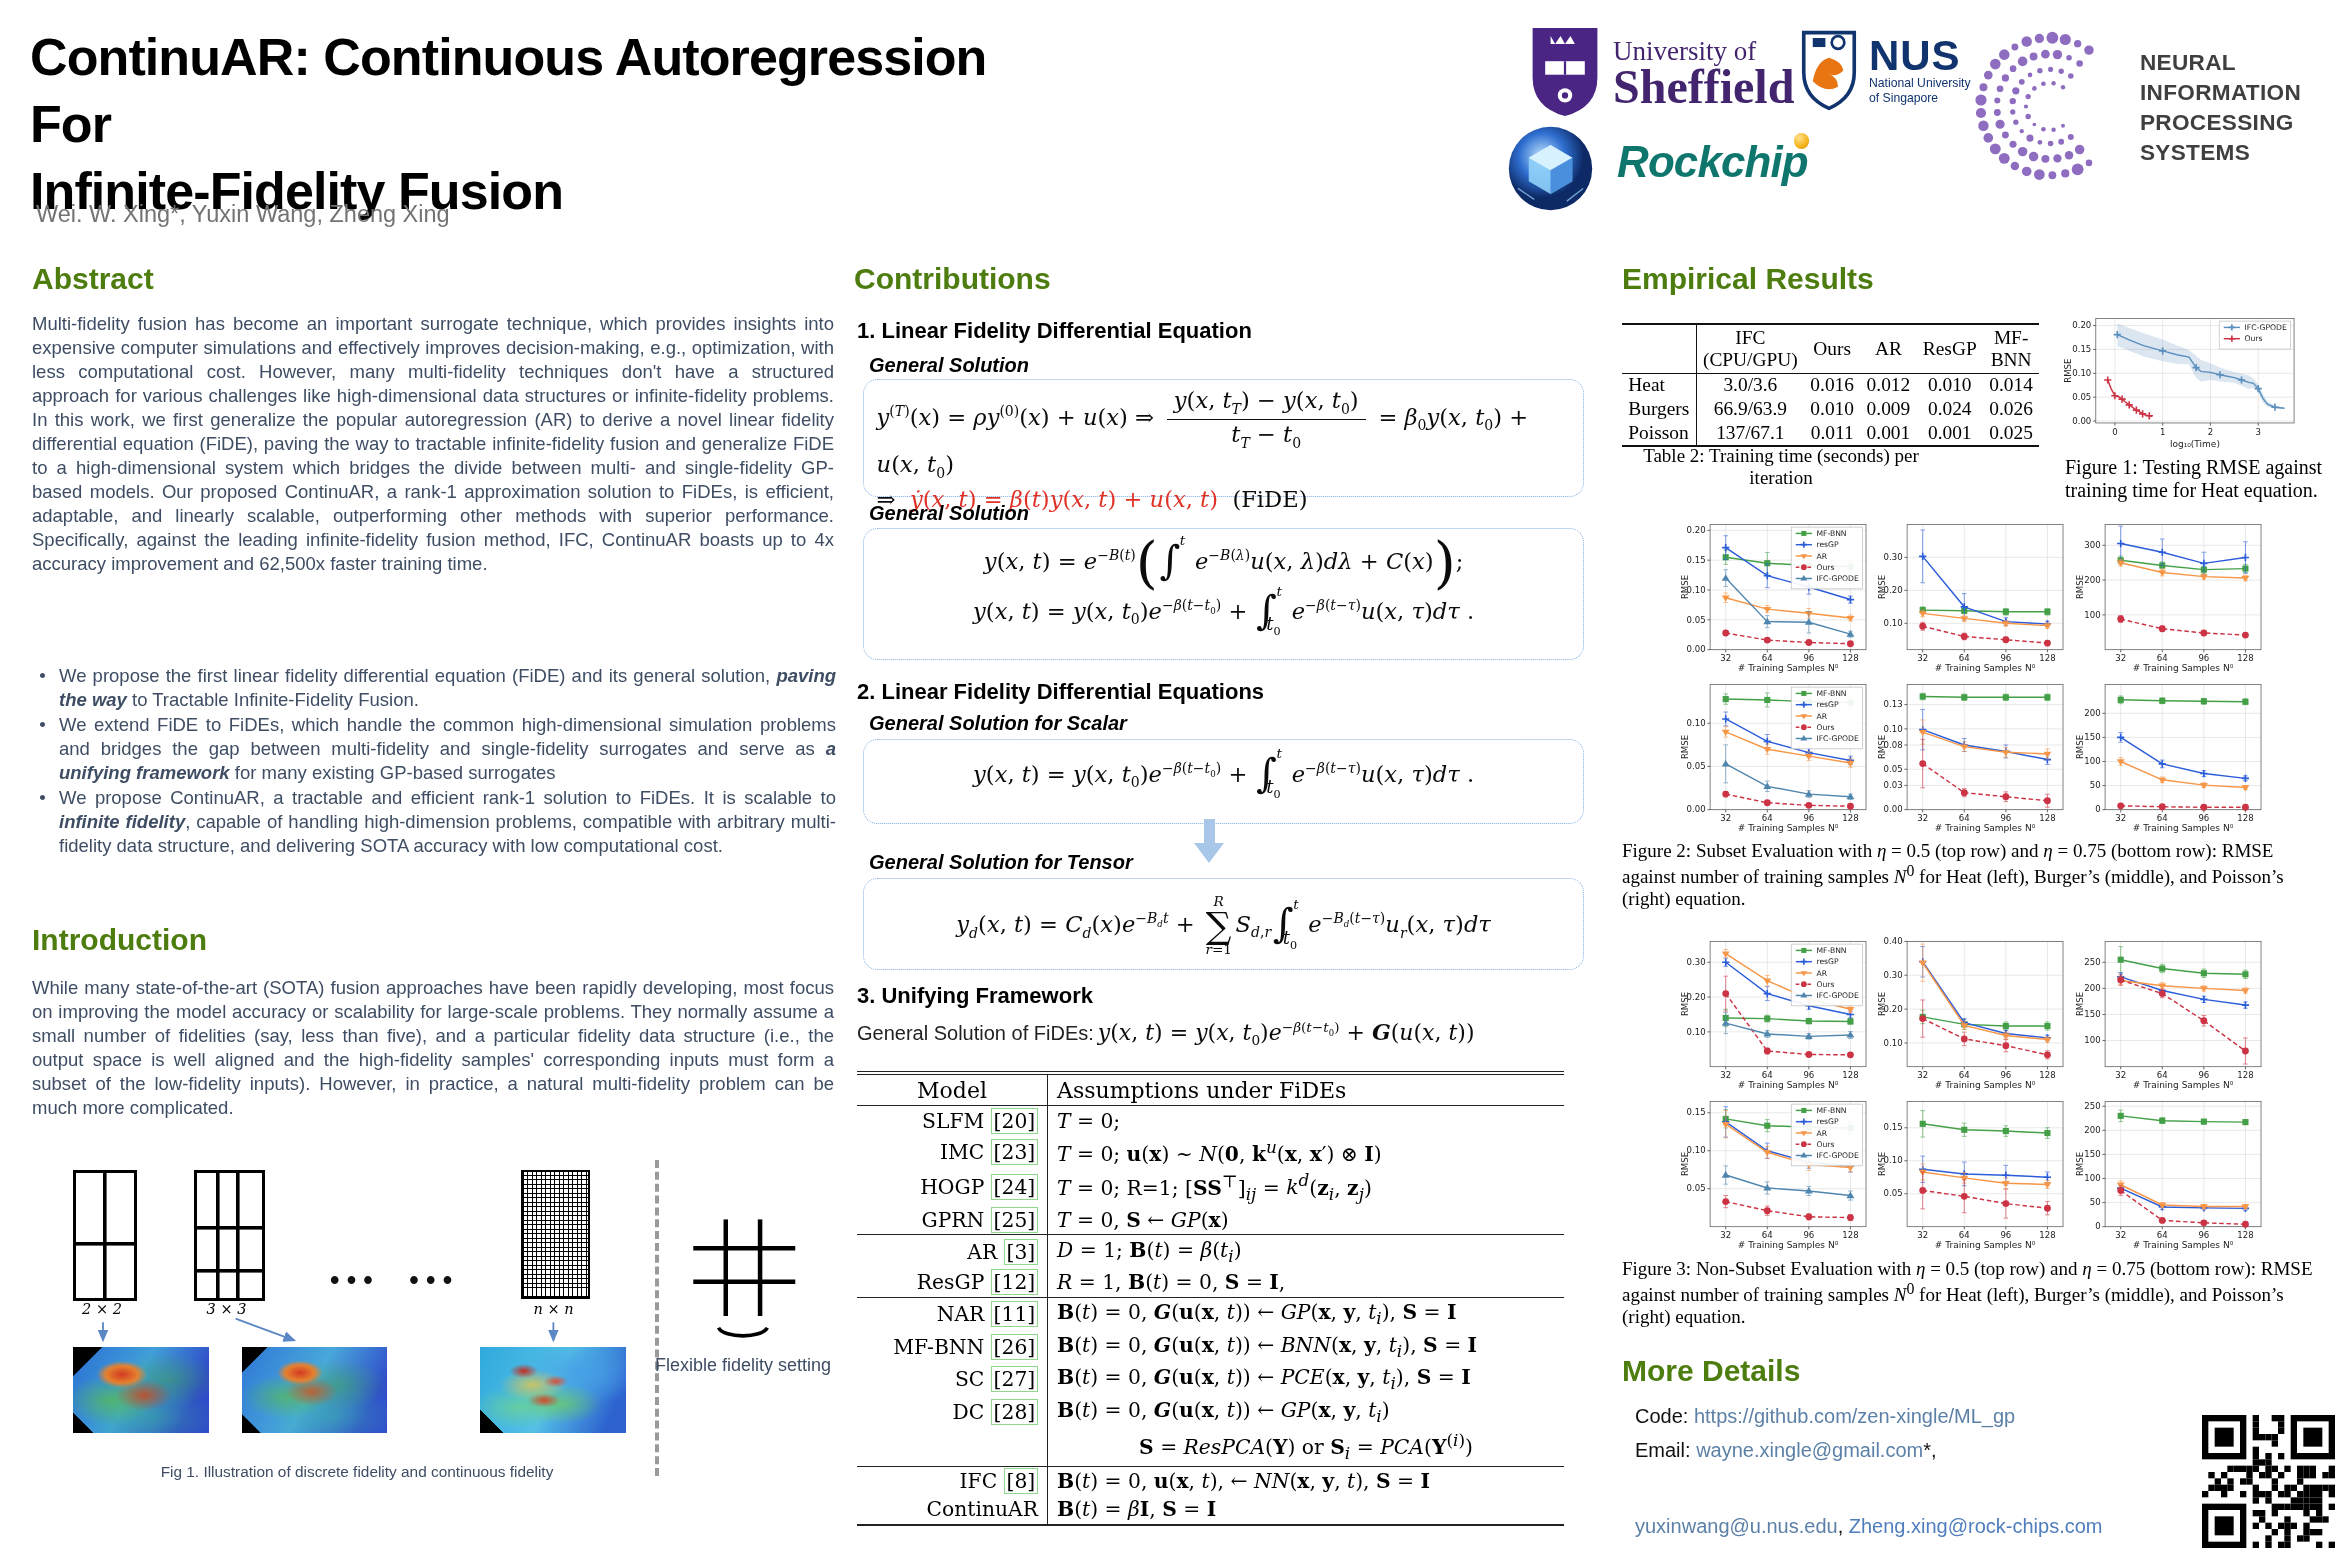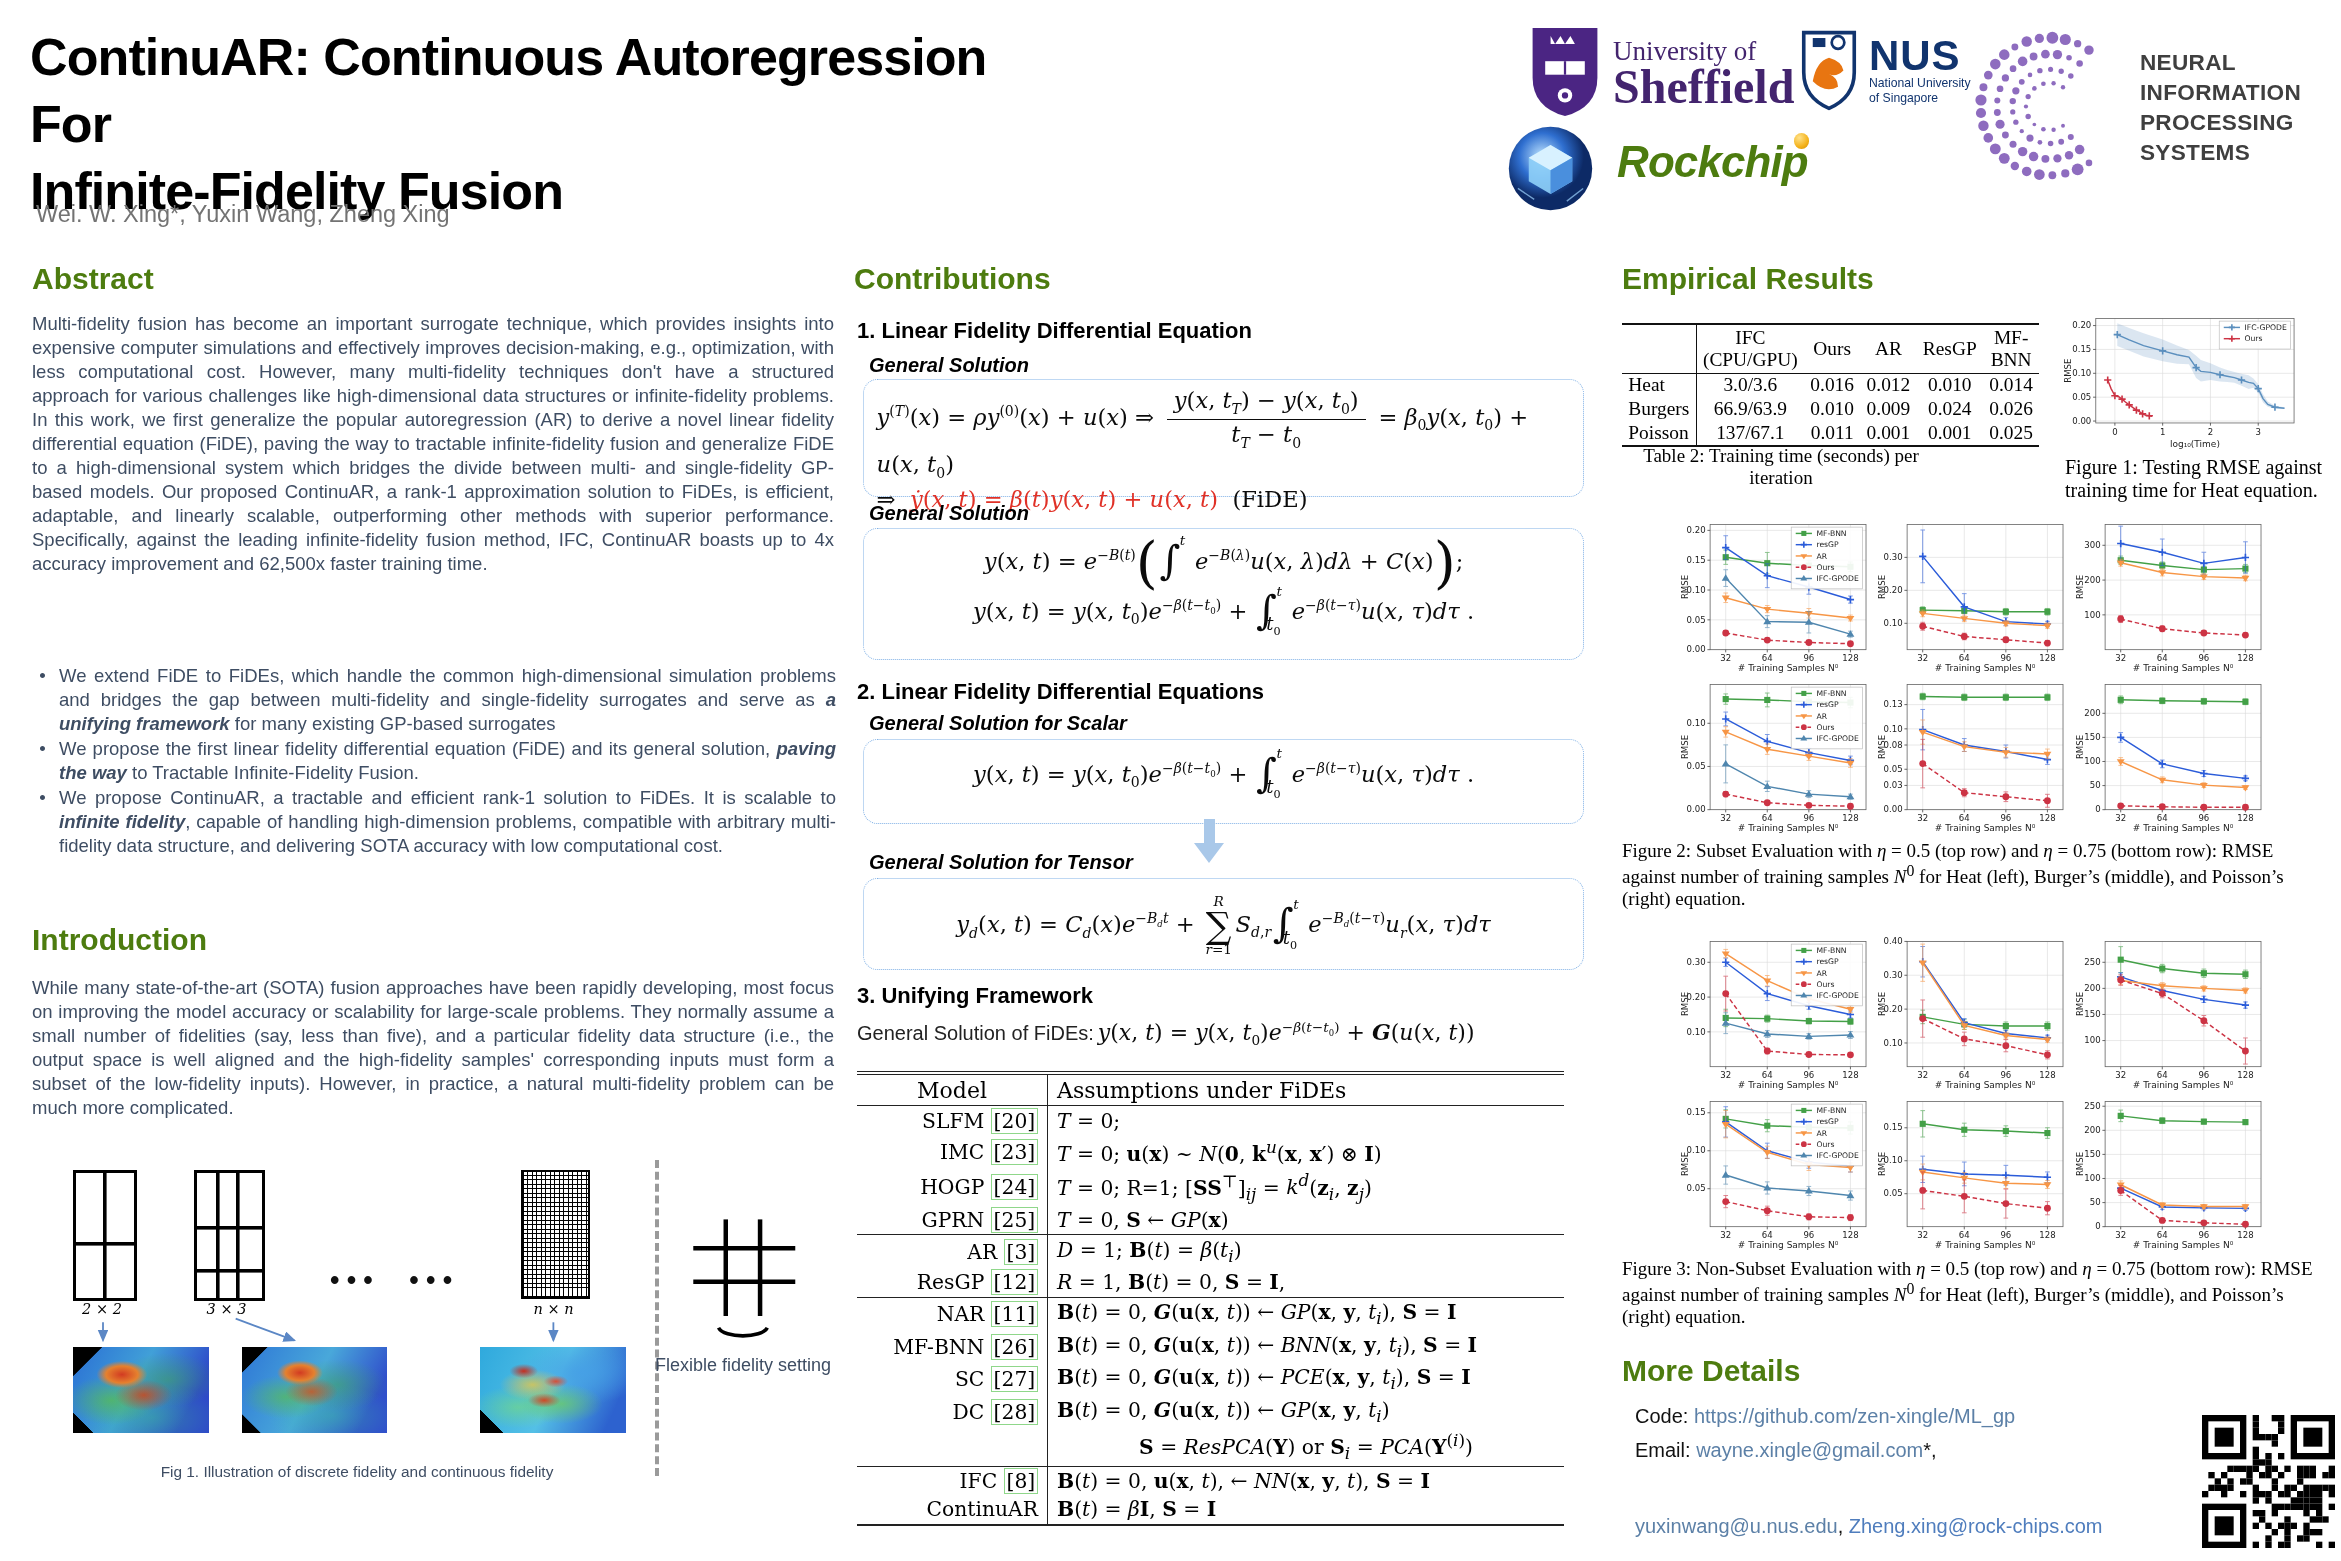--- a/index.html
+++ b/index.html
@@ -101,21 +101,21 @@
       radial-gradient(ellipse 36% 30% at 56% 66%,rgba(110,205,90,0.7),rgba(0,0,0,0) 78%),
       radial-gradient(ellipse 40% 32% at 26% 70%,rgba(120,220,120,0.6),rgba(0,0,0,0) 78%),
       radial-gradient(ellipse 50% 44% at 70% 30%,rgba(70,160,230,0.9),rgba(0,0,0,0) 85%),
       linear-gradient(115deg,#2fa9dd,#54c0e6 50%,#2d62cf 88%);}
   .dash-div{position:absolute;border-left:4.5px dashed #9a9a9a;}
   
   .sheff-text1{font-family:"Liberation Serif",serif;font-size:27px;color:#43246e;line-height:29px;}
   .sheff-text2{font-family:"Liberation Serif",serif;font-size:48px;font-weight:bold;color:#43246e;line-height:42px;}
   .nus-acro{font-size:42px;font-weight:bold;color:#11346e;line-height:40px;letter-spacing:0.9px;}
   .nus-sub{font-size:12.2px;color:#11346e;line-height:14.5px;}
-  .rock{font-size:44px;font-weight:800;font-style:italic;color:#4d7c0f;letter-spacing:-0.9px;text-align:center;}
+  .rock{font-size:44px;font-weight:800;font-style:italic;color:#0f766e;letter-spacing:-0.9px;text-align:center;}
   .rock-dot{position:absolute;width:15.4px;height:15.4px;border-radius:50%;
       background:radial-gradient(circle at 35% 30%,#ffe28a,#f4b21a 60%,#cf8a00);}
   .nips-text{font-size:22.6px;font-weight:600;color:#3f3f3f;line-height:30px;letter-spacing:0.3px;}
 </style>
 </head>
 <body>
 
 <div class="poster">
 
   <div class="abs title" style="left:30px;top:23.5px;width:994px;">
@@ -253,22 +253,22 @@
     <div class="nips-text">
       <div>NEURAL INFORMATION</div>
       <div>PROCESSING SYSTEMS</div>
     </div>
   </div>
 
   <div class="abs h1" style="left:32px;top:262px;">Abstract</div>
   <div class="abs body-text" style="left:32px;top:312px;width:802px;">Multi-fidelity fusion has become an important surrogate technique, which provides insights into expensive computer simulations and effectively improves decision-making, e.g., optimization, with less computational cost. However, many multi-fidelity techniques don't have a structured approach for various challenges like high-dimensional data structures or infinite-fidelity problems. In this work, we first generalize the popular autoregression (AR) to derive a novel linear fidelity differential equation (FiDE), paving the way to tractable infinite-fidelity fusion and generalize FiDE to a high-dimensional system which bridges the divide between multi- and single-fidelity GP-based models. Our proposed ContinuAR, a rank-1 approximation solution to FiDEs, is efficient, adaptable, and linearly scalable, outperforming other methods with superior performance. Specifically, against the leading infinite-fidelity fusion method, IFC, ContinuAR boasts up to 4x accuracy improvement and 62,500x faster training time.</div>
 
   <ul class="bullets abs" style="left:32px;top:664px;width:804px;" id="bullet-list">
+      <li>We propose the first linear fidelity differential equation (FiDE) and its general solution, <b><i>paving the way</i></b> to Tractable Infinite-Fidelity Fusion.</li>
       <li>We extend FiDE to FiDEs, which handle the common high-dimensional simulation problems and bridges the gap between multi-fidelity and single-fidelity surrogates and serve as <b><i>a unifying framework</i></b> for many existing GP-based surrogates</li>
-      <li>We propose the first linear fidelity differential equation (FiDE) and its general solution, <b><i>paving the way</i></b> to Tractable Infinite-Fidelity Fusion.</li>
       <li>We propose ContinuAR, a tractable and efficient rank-1 solution to FiDEs. It is scalable to <b><i>infinite fidelity</i></b>, capable of handling high-dimension problems, compatible with arbitrary multi-fidelity data structure, and delivering SOTA accuracy with low computational cost.</li>
     </ul>
 
   <div class="abs h1" style="left:32px;top:923px;">Introduction</div>
   <div class="abs body-text" style="left:32px;top:976px;width:802px;">While many state-of-the-art (SOTA) fusion approaches have been rapidly developing, most focus on improving the model accuracy or scalability for large-scale problems. They normally assume a small number of fidelities (say, less than five), and a particular fidelity data structure (i.e., the output space is well aligned and the high-fidelity samples' corresponding inputs must form a subset of the low-fidelity inputs). However, in practice, a natural multi-fidelity problem can be much more complicated.</div>
 
   <div class="abs" style="left:32px;top:1149px;width:809px;height:352px;">
     <div class="g22" style="left:41px;top:21px;width:58px;height:125px;"></div>
     <div class="g33" style="left:162px;top:21px;width:65px;height:125px;"></div>
     <div class="abs" style="left:298px;top:116px;font-size:27px;letter-spacing:7.2px;font-weight:bold;">•••&nbsp;&nbsp;•••</div>

